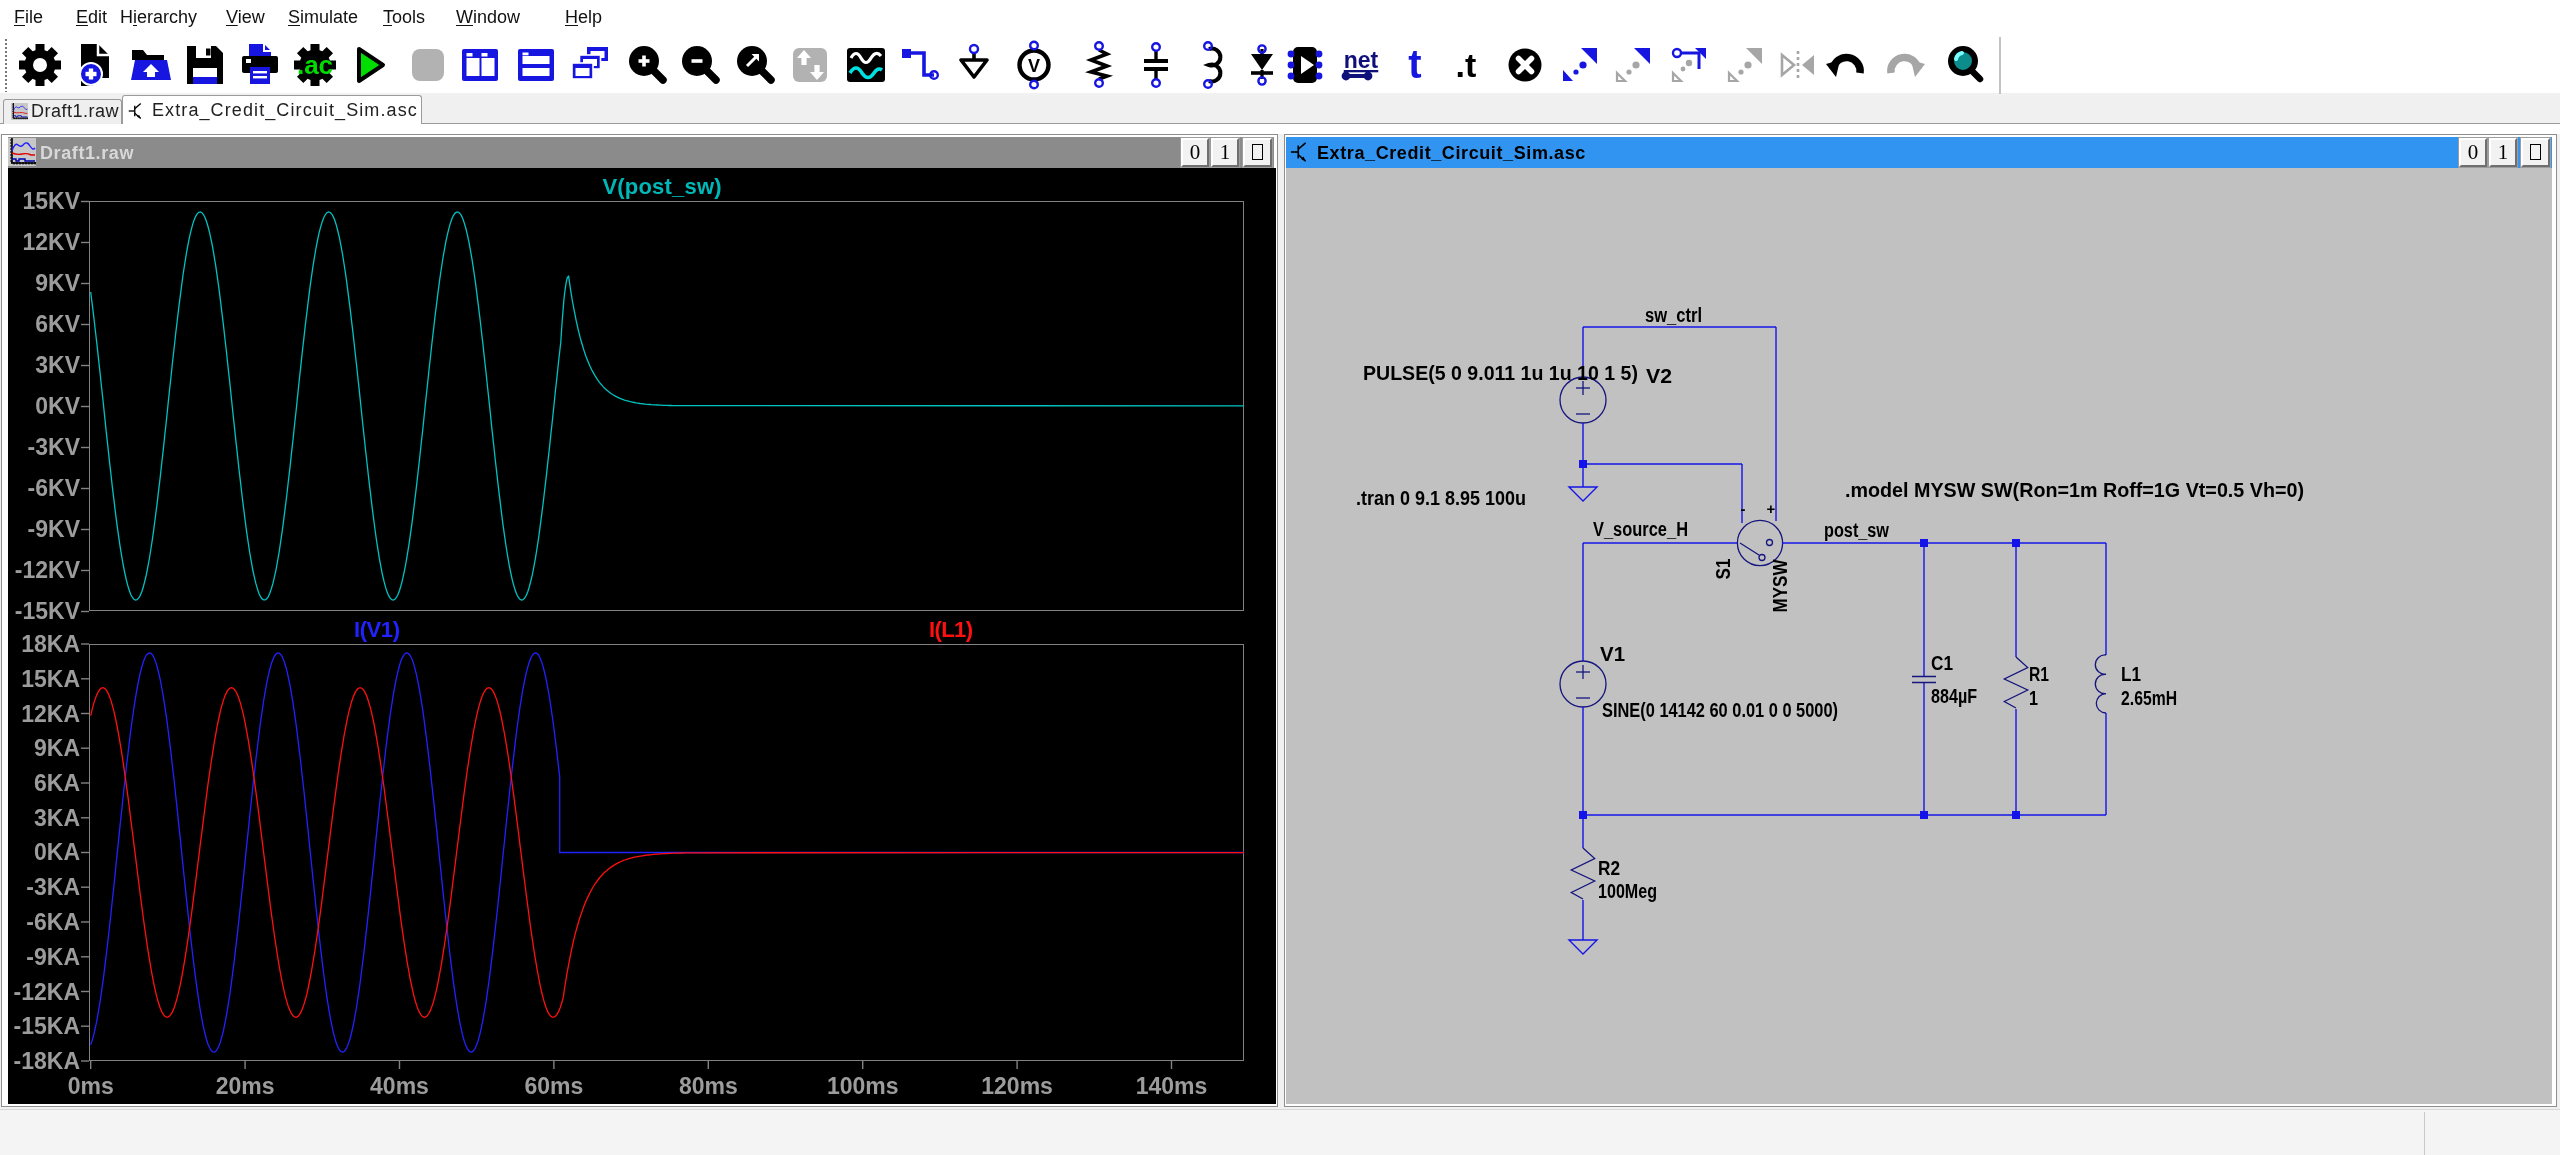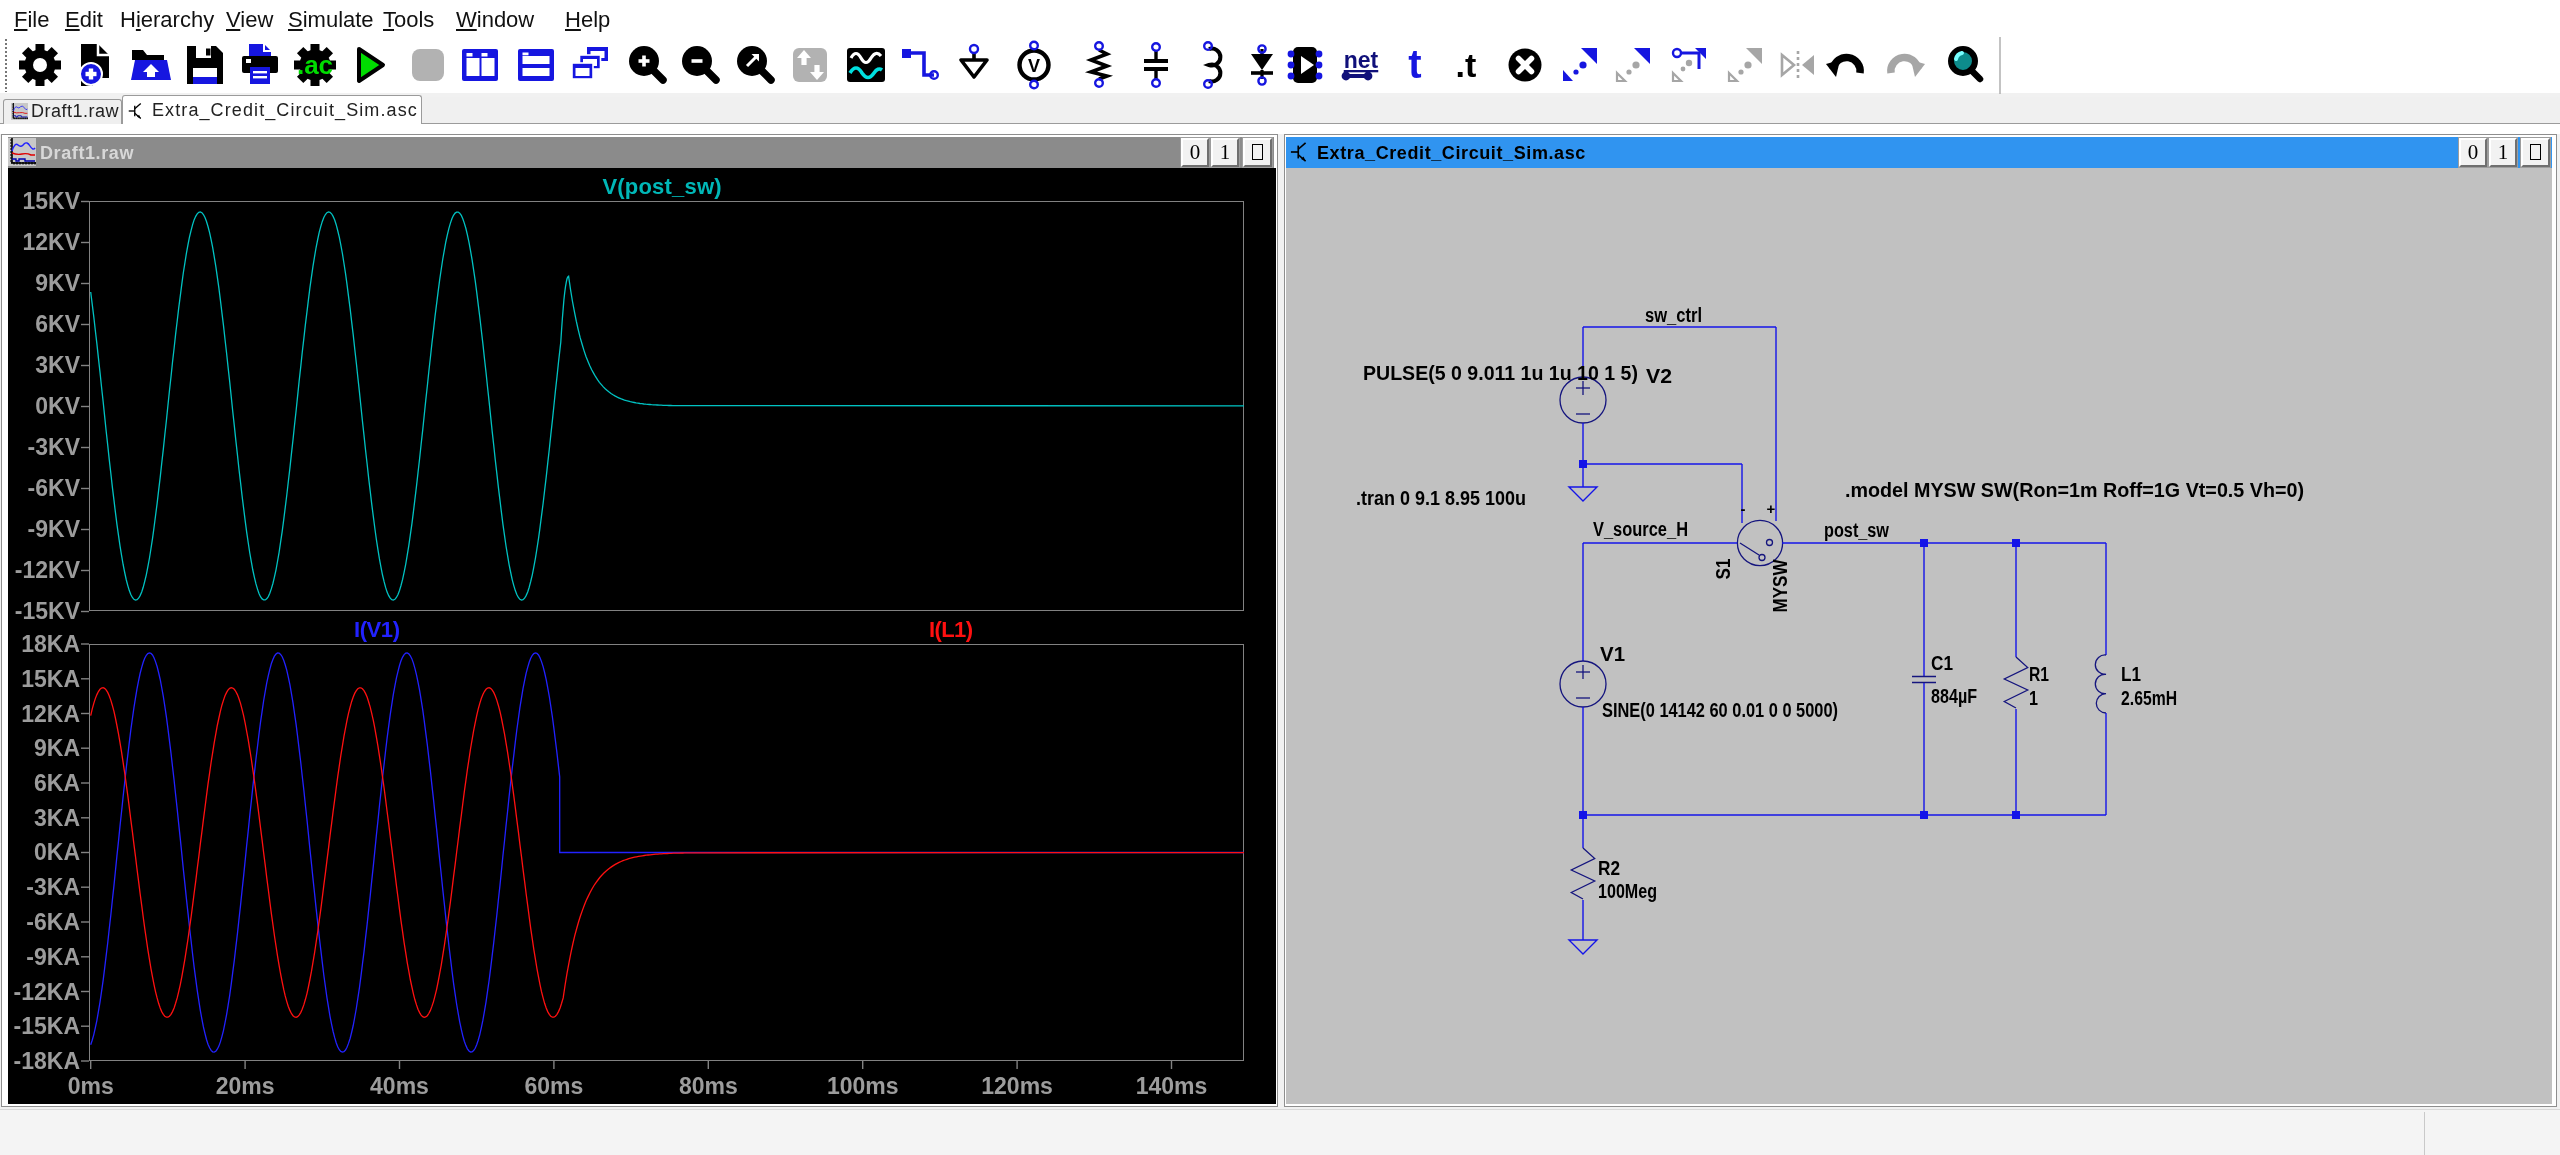--- a/index.html
+++ b/index.html
@@ -1,31 +1,31 @@
 <!DOCTYPE html>
 <html><head><meta charset="utf-8"><style>
 *{margin:0;padding:0;box-sizing:border-box}
 html,body{width:2560px;height:1155px;background:#f1f1f1;font-family:"Liberation Sans",sans-serif;overflow:hidden;position:relative}
-.menubar{position:absolute;left:0;top:0;width:2560px;height:38px;background:#fff;border-bottom:1px solid #ef4444;font-size:22px;color:#111}
+.menubar{position:absolute;left:0;top:0;width:2560px;height:38px;background:#fff;border-bottom:1px solid #ef4444;font-size:18px;color:#111}
 .menubar span{position:absolute;top:7px}
 .menubar u{text-decoration:underline;text-underline-offset:2px}
 .toolbar{position:absolute;left:0;top:34px;width:2560px;height:59px;background:#fff}
 .tabbar{position:absolute;left:0;top:97px;width:2560px;height:27px;background:#f0f0f0;border-bottom:1px solid #9b9b9b}
 .tab1{position:absolute;left:3px;top:2px;width:119px;height:25px;background:#efefef;border:1px solid #9b9b9b;border-bottom:none;border-radius:3px 3px 0 0;font-size:18px;letter-spacing:0.5px;color:#222}
 .tab2{position:absolute;left:122px;top:-2px;width:300px;height:29px;background:#fff;border:1px solid #9b9b9b;border-bottom:none;border-radius:3px 3px 0 0;font-size:18px;letter-spacing:1.1px;color:#222;z-index:3}
 .understrip{position:absolute;left:0;top:124px;width:2560px;height:10px;background:#fff}
 .win{position:absolute;background:#fff;border:1px solid #8e8e8e}
 .titlebar{position:absolute;font-size:18px;letter-spacing:0.6px;font-weight:bold}
 .tbtn{position:absolute;top:1px;height:29px;background:#f2f2f2;border:2px solid;border-color:#fff #6f6f6f #6f6f6f #fff;outline:1px solid #9d9d9d;font-family:"Liberation Serif",serif;font-size:21px;color:#000;text-align:center;line-height:25px;font-weight:normal;letter-spacing:0}
 .boxglyph{display:inline-block;width:11px;height:16px;border:1.6px solid #000;vertical-align:middle;margin-top:-4px}
 .statusbar{position:absolute;left:0;top:1109px;width:2560px;height:46px;background:#f4f4f4;border-top:1px solid #d8d8d8}
 </style></head><body>
 <div class="menubar">
 <span style="left:14px"><u>F</u>ile</span>
-<span style="left:65px"><u>E</u>dit</span>
+<span style="left:76px"><u>E</u>dit</span>
 <span style="left:120px">H<u>i</u>erarchy</span>
 <span style="left:226px"><u>V</u>iew</span>
 <span style="left:288px"><u>S</u>imulate</span>
 <span style="left:383px"><u>T</u>ools</span>
 <span style="left:456px"><u>W</u>indow</span>
 <span style="left:565px"><u>H</u>elp</span>
 </div>
 <div class="toolbar">
 <svg width="2560" height="63" viewBox="0 0 2560 63">
 <line x1="6" y1="5" x2="6" y2="58" stroke="#555" stroke-width="1.6" stroke-dasharray="2,2"></line>

